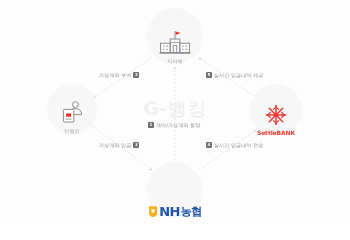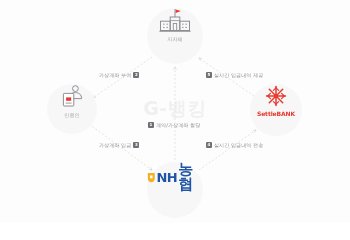--- a/index.html
+++ b/index.html
@@ -40,21 +40,21 @@
   }
 
   
   .node {
     position: absolute;
     border-radius: 50%;
     background: #f7f7f8;
     display: flex;
     flex-direction: column;
     align-items: center;
-    justify-content: flex-start;
+    justify-content: flex-end;
   }
   .node-label {
     font-size: 5px;
     color: #9a9a9e;
     margin-top: 2px;
     letter-spacing: 0.2px;
     white-space: nowrap;
   }
 
   #node-gov      { left: 147px; top:   8px; width: 56px; height: 56px; }
@@ -86,21 +86,21 @@
     gap: 1px;
   }
   .nh-text {
     font-size: 13px;
     font-weight: bold;
     color: #1f54a6;
     letter-spacing: -0.6px;
     line-height: 1;
   }
   .nh-kr {
-    font-size: 15px;
+    font-size: 11px;
     font-weight: bold;
     color: #1f54a6;
     letter-spacing: -0.5px;
     line-height: 1;
   }
 
   
   .step {
     position: absolute;
     display: flex;

